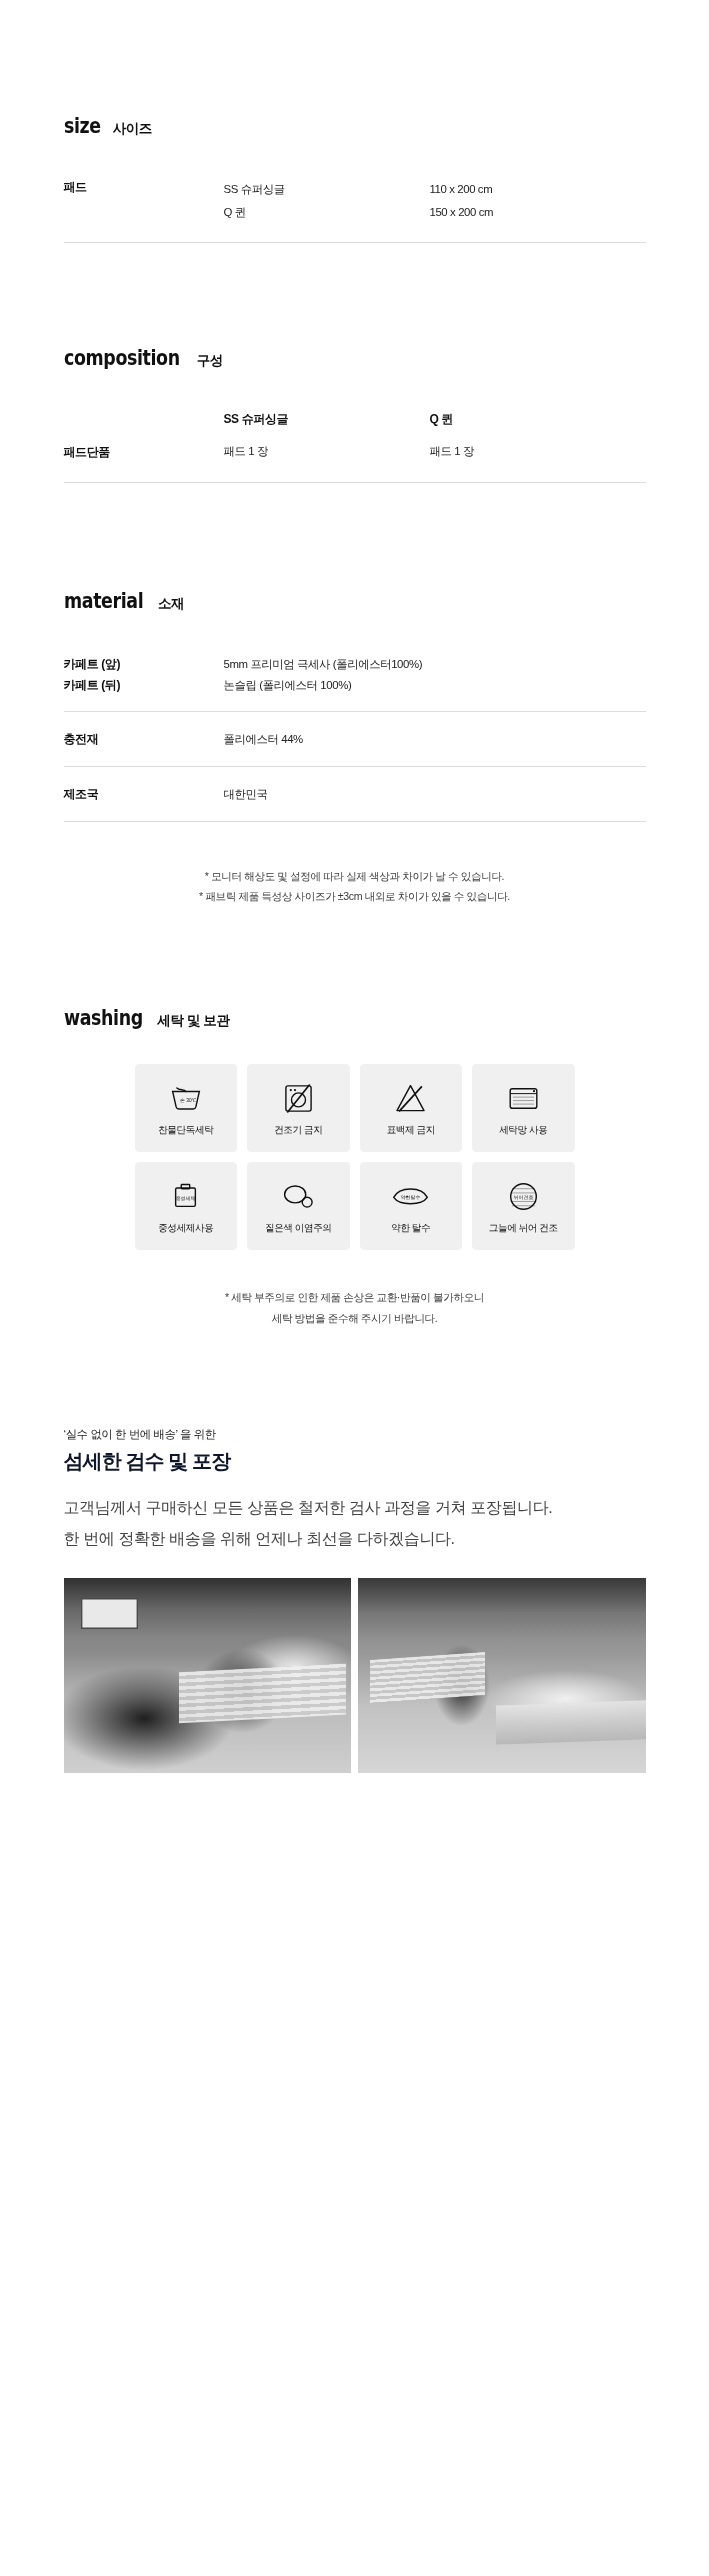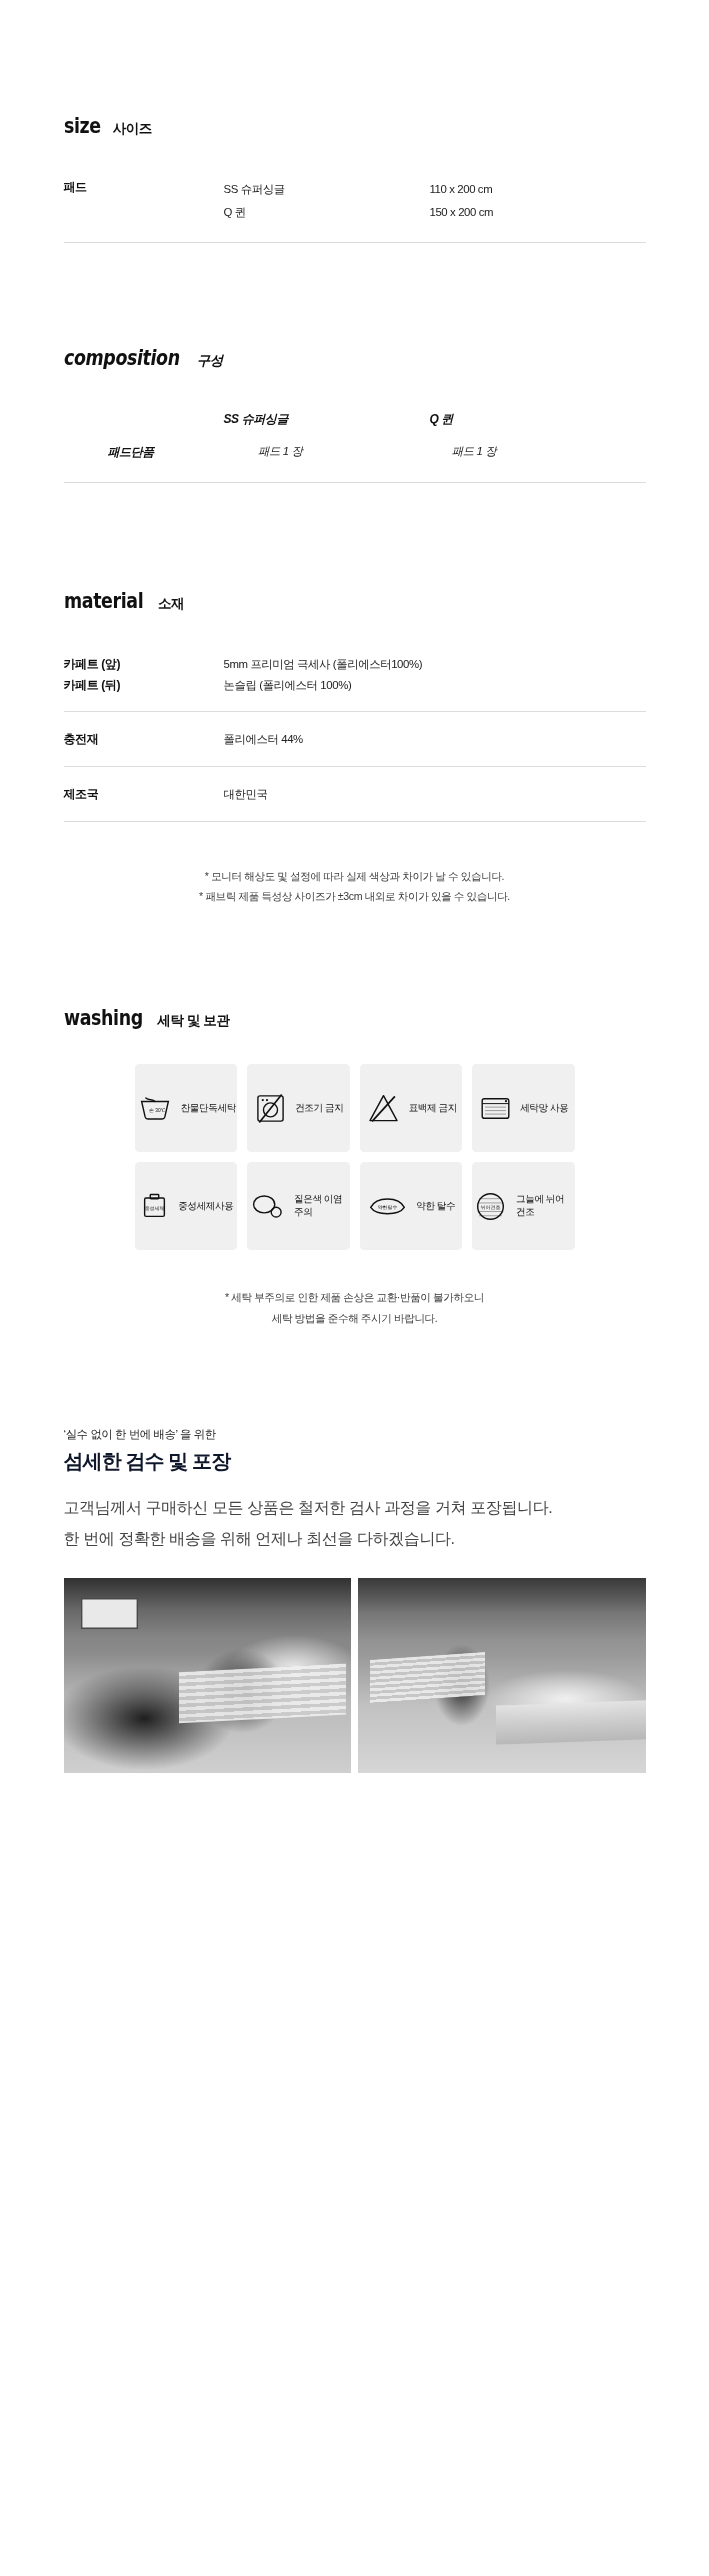--- a/index.html
+++ b/index.html
@@ -75,21 +75,21 @@
   .size-variants div,
   .size-dims div {
     font-size: 11.4px;
     color: #222;
     letter-spacing: -0.4px;
     line-height: 2.0;
   }
   .size-dims { flex: 1; }
 
   
-  #composition-section { padding-top: 103px; font-style: italic; }
+  #composition-section { padding-top: 103px; }
   .comp-table {
     margin-top: 41px;
     border-bottom: 0.7px solid #dcdcdc;
   }
   .comp-head {
     display: flex;
     padding-bottom: 15.6px;
   }
   .comp-head .c1 { width: 160px; }
   .comp-head .c2, .comp-head .c3 {
@@ -102,21 +102,20 @@
   .comp-body {
     display: flex;
     padding-bottom: 21px;
   }
   .comp-body .c1 {
     width: 160px;
     font-size: 12px;
     font-weight: 700;
     color: #111;
     letter-spacing: -0.4px;
-    margin-left: 44px;
   }
   .comp-body .c2, .comp-body .c3 {
     width: 206px;
     font-size: 11.4px;
     color: #222;
     letter-spacing: -0.4px;
   }
 
   
   #material-section { padding-top: 106px; }
@@ -160,21 +159,21 @@
     display: grid;
     grid-template-columns: repeat(4, 1fr);
     gap: 10px;
     padding: 0 71px;
   }
   .wash-cell {
     background: #f0f0f0;
     border-radius: 4.3px;
     height: 88px;
     display: flex;
-    flex-direction: row;
+    flex-direction: column;
     align-items: center;
     justify-content: center;
     gap: 7px;
   }
   .wash-ico {
     height: 37px;
     display: flex;
     align-items: center;
     justify-content: center;
   }

